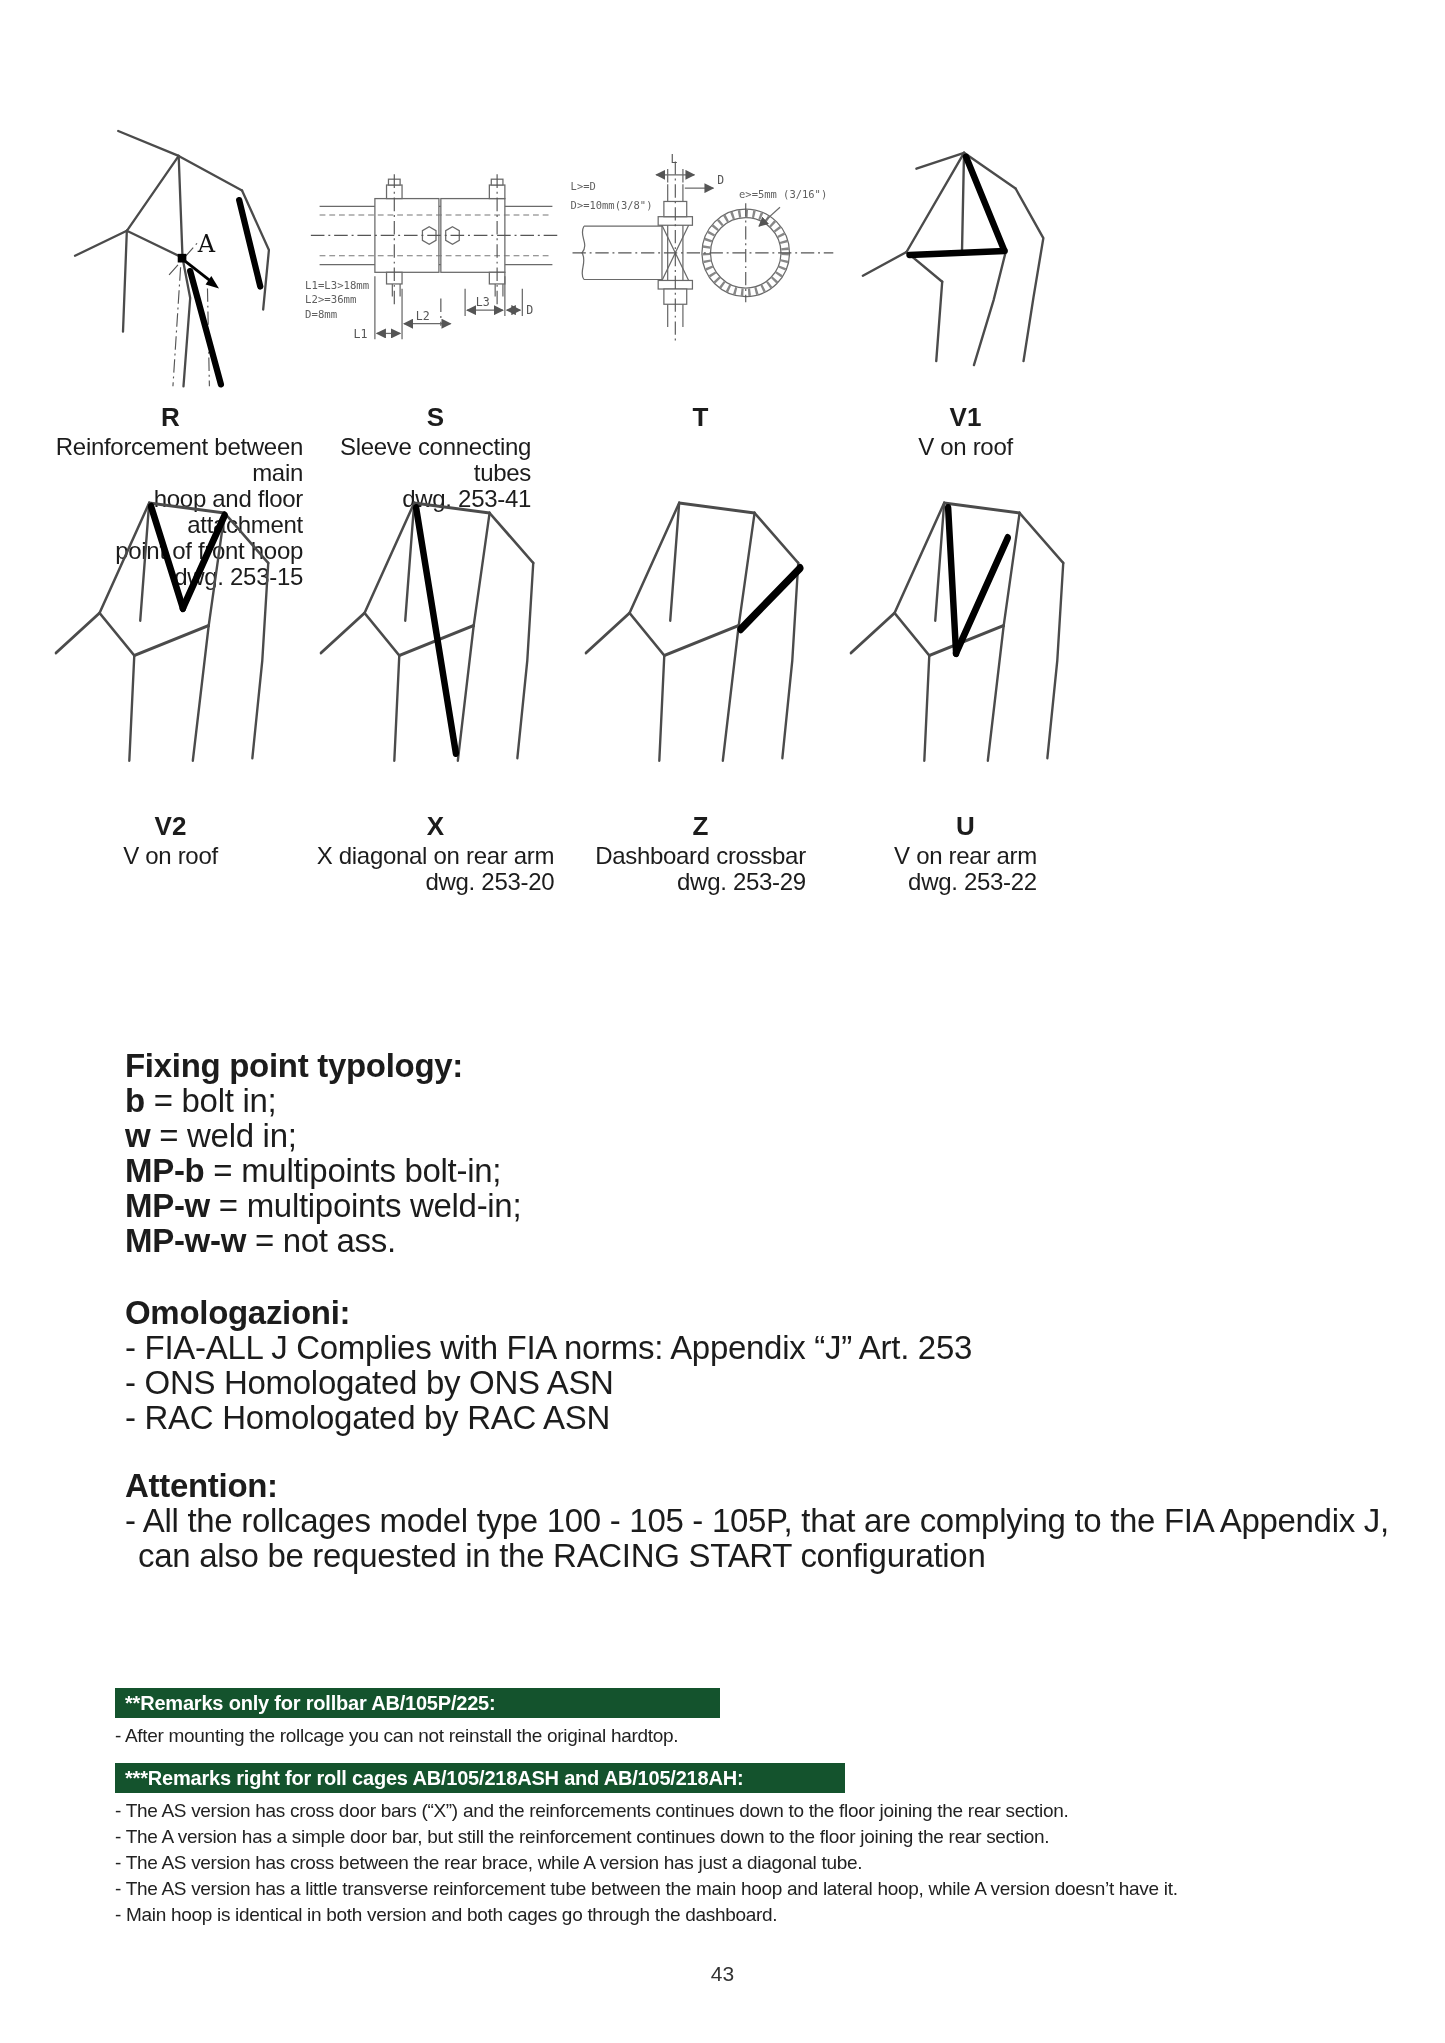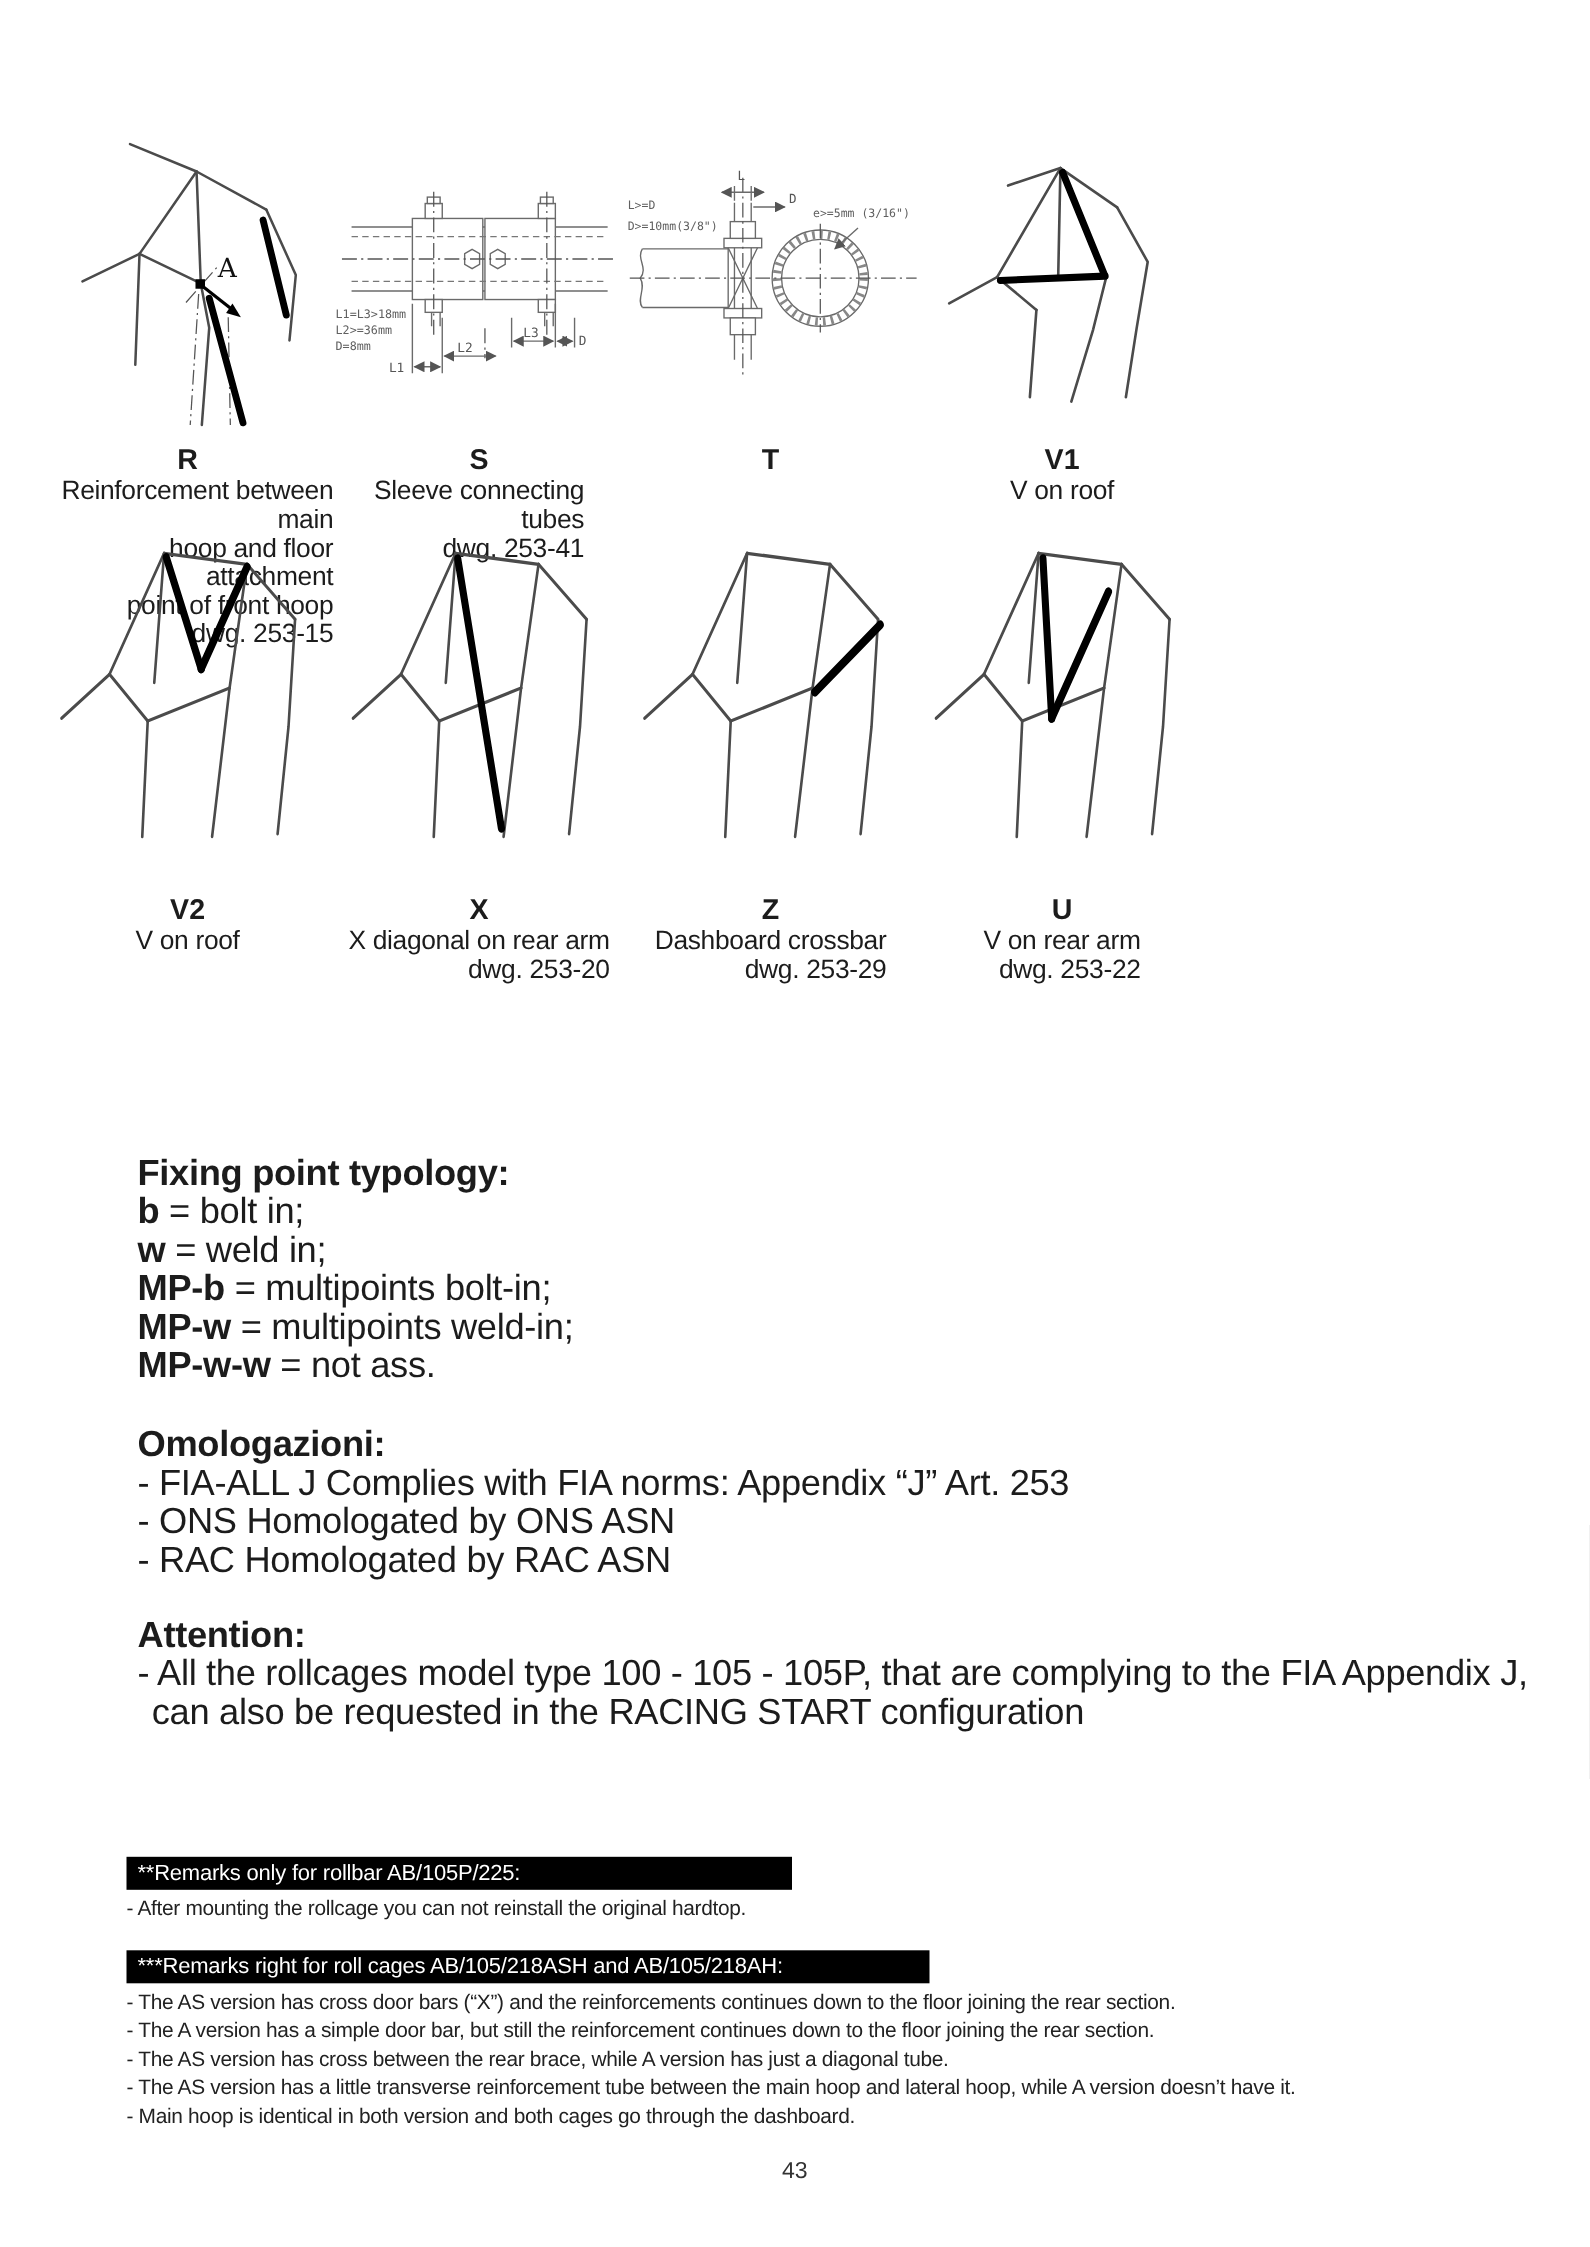--- a/index.html
+++ b/index.html
@@ -28,21 +28,21 @@
   svg .cad-text{font-family:"DejaVu Sans Mono",monospace;font-size:11px;fill:#606060;}
   svg .dim-text{font-family:"DejaVu Sans Mono",monospace;font-size:12px;fill:#555;}
   svg .serif-a{font-family:"DejaVu Serif",serif;font-size:25px;fill:#111;}
   
   .text-block{position:absolute;left:125px;font-size:33px;line-height:35px;letter-spacing:-0.3px;}
   .sec-heading{font-weight:bold;}
   .typ-term{font-weight:bold;}
   .att-bold{font-weight:normal;}
   .att-indent{padding-left:13px;}
   .remark{position:absolute;left:115px;}
-  .remark-bar{background:#000000;color:#ffffff;font-weight:normal;font-size:20px;line-height:30px;padding:0 10px;letter-spacing:-0.2px;}
+  .remark-bar{background:#14532d;color:#ffffff;font-weight:bold;font-size:20px;line-height:30px;padding:0 10px;letter-spacing:-0.2px;}
   .remark-body{font-size:19px;line-height:26px;white-space:pre-line;margin-top:5px;letter-spacing:-0.3px;color:#222;}
   .page-number{position:absolute;left:0;width:100%;text-align:center;top:1962px;font-size:21px;color:#333;}
 </style>
 </head>
 <body>
 
 <div class="page">
 
   <div class="diagram-row row1" style="top:100px;">
 
@@ -339,21 +339,21 @@
     <div class="sec-heading">Attention:</div>
     <div class="att-bold">- All the rollcages model type 100 - 105 - 105P, that are complying to the FIA Appendix J,</div>
     <div class="att-bold att-indent">can also be requested in the RACING START configuration</div>
   </div>
 
   <div class="remark" style="top:1688px;">
     <div class="remark-bar" style="width:585px;">**Remarks only for rollbar AB/105P/225:</div>
     <div class="remark-body">- After mounting the rollcage you can not reinstall the original hardtop.</div>
   </div>
 
-  <div class="remark" style="top:1763px;margin-top:10px;">
+  <div class="remark" style="top:1763px;">
     <div class="remark-bar" style="width:710px;">***Remarks right for roll cages AB/105/218ASH and AB/105/218AH:</div>
     <div class="remark-body">- The AS version has cross door bars (“X”) and the reinforcements continues down to the floor joining the rear section.
 - The A version has a simple door bar, but still the reinforcement continues down to the floor joining the rear section.
 - The AS version has cross between the rear brace, while A version has just a diagonal tube.
 - The AS version has a little transverse reinforcement tube between the main hoop and lateral hoop, while A version doesn’t have it.
 - Main hoop is identical in both version and both cages go through the dashboard.</div>
   </div>
 
   <div class="page-number">43</div>
 

